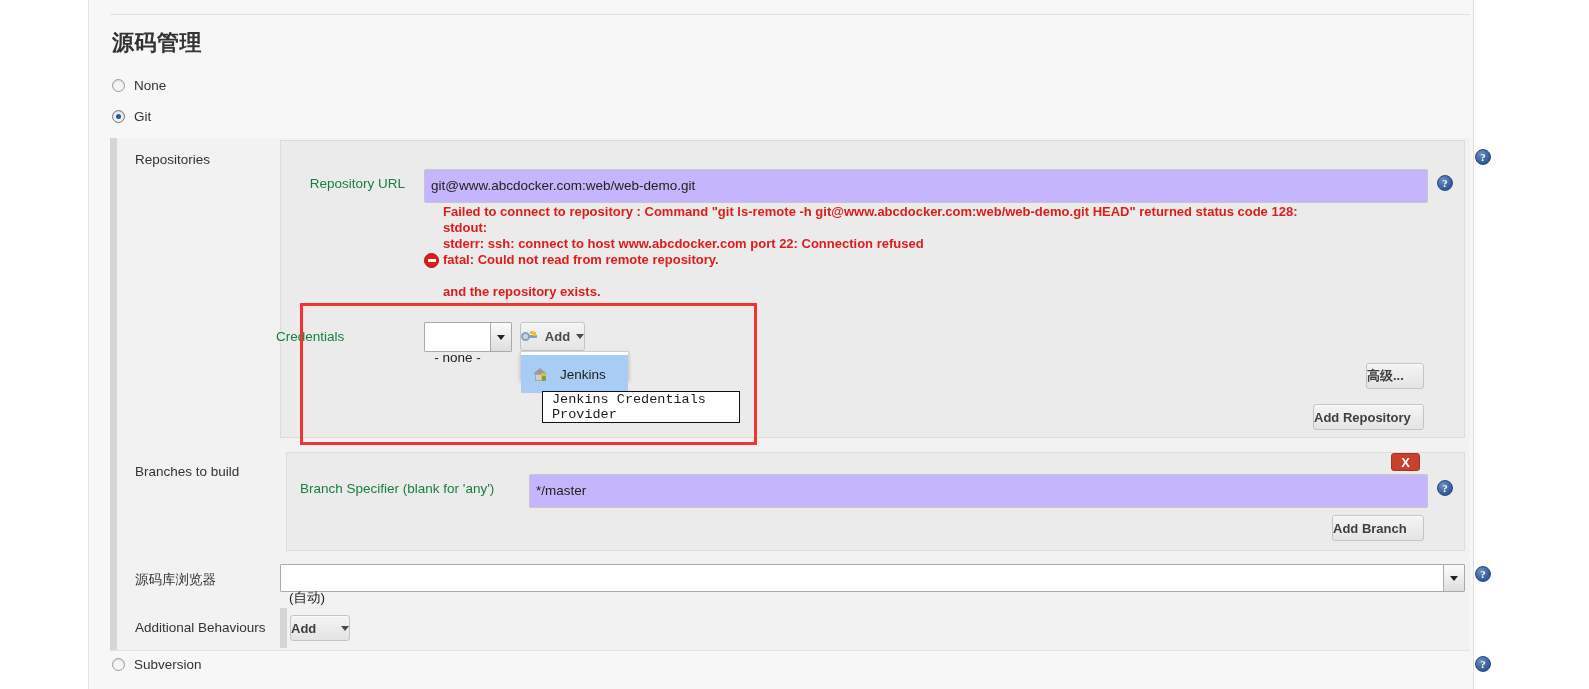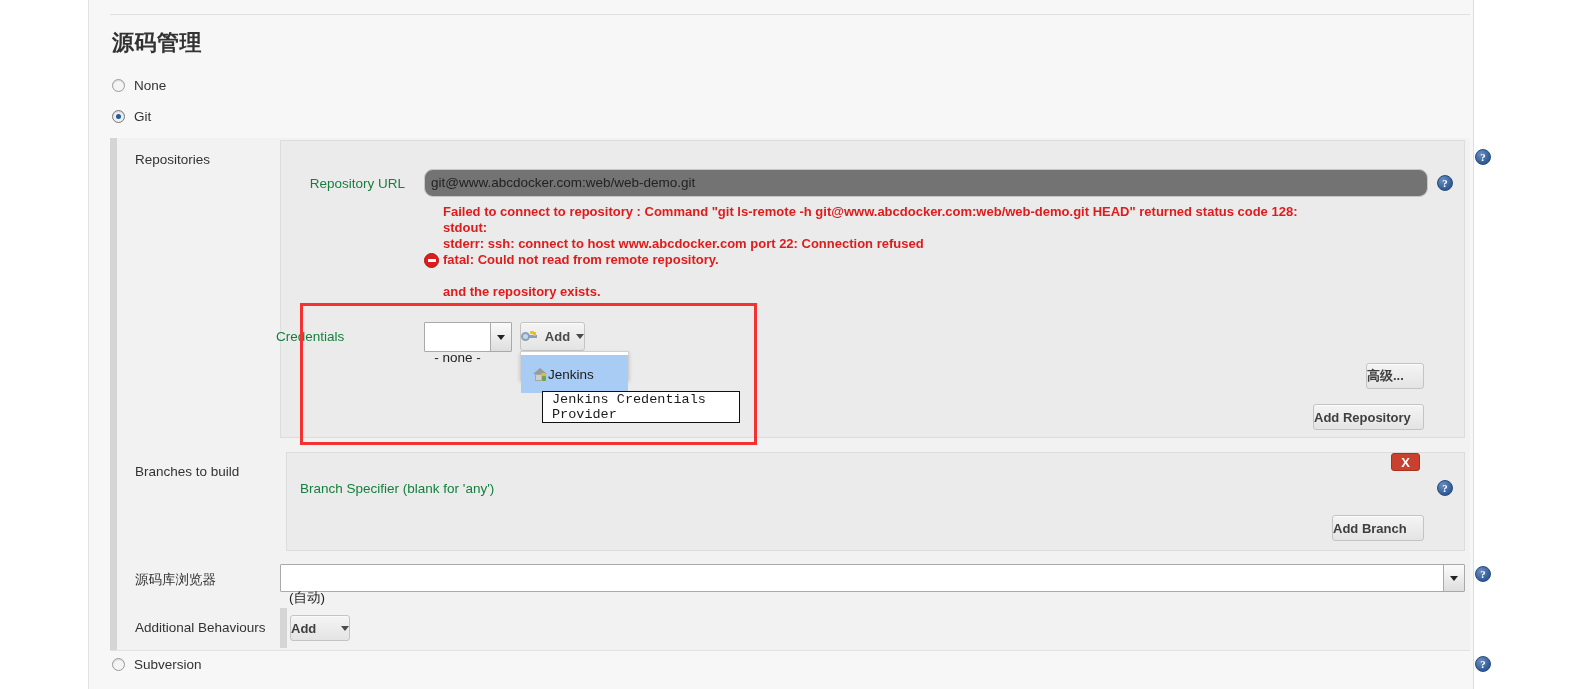--- a/index.html
+++ b/index.html
@@ -59,28 +59,28 @@
     background:#ebebeb;
     border:1px solid #dcdcdc;
     box-sizing:border-box;
   }
   .sec-label{position:absolute;font-size:13.5px;color:#333;}
 
   .field-label{position:absolute;font-size:13.5px;color:#15803d;text-align:right;}
 
   .txt{
     position:absolute;
-    background:#737373;
+    background:#c4b5fd;
     border:1px solid #c6c6c6;
     box-sizing:border-box;
     font-family:"Liberation Sans","DejaVu Sans",sans-serif;
     font-size:13.5px;color:#222;
-    padding:10px 6px;
+    padding:16px 6px;
     line-height:28px;
-    border-radius:9px;
+    border-radius:2px;
     outline:none;
   }
 
   
   .sel{
     position:absolute;background:#ffffff;border:1px solid #a9a9a9;
     box-sizing:border-box;display:flex;align-items:center;
     border-radius:1px;
   }
   .sel .val{flex:1;text-align:center;font-size:13.5px;color:#222;margin-top:40px;}
@@ -138,21 +138,21 @@
   .key .shaft{position:absolute;left:8px;top:4px;width:8px;height:2.5px;background:#8aa0b8;}
   .key .tooth{position:absolute;left:12px;top:1px;width:2.5px;height:4px;background:#e8c020;}
   .key .tooth2{position:absolute;left:9px;top:0px;width:4px;height:3px;background:#e8c020;border-radius:1px;}
 
   
   .menu{
     position:absolute;background:#ffffff;border:1px solid #d0d0d0;
     box-shadow:0 2px 4px rgba(0,0,0,.18);box-sizing:border-box;padding:3px 0;
   }
   .menu-item{
-    height:38px;display:flex;align-items:center;gap:0;
+    height:38px;display:flex;align-items:center;gap:12px;
     padding:0 12px;font-size:13.5px;color:#1b1b1b;cursor:pointer;
   }
   .menu-item.hl{background:#a9ccf4;}
   .jenkins-ico{position:relative;width:15px;height:13px;flex:0 0 auto;}
   .jenkins-ico .roof{
     position:absolute;left:0;top:0;width:0;height:0;
     border-left:7.5px solid transparent;border-right:7.5px solid transparent;border-bottom:6px solid #9a9a9a;
   }
   .jenkins-ico .body{position:absolute;left:2px;top:6px;width:11px;height:7px;background:#cfcfcf;border:1px solid #a6a6a6;box-sizing:border-box;}
   .jenkins-ico .man{position:absolute;left:8px;top:5px;width:5px;height:8px;background:#e0bc2e;border-radius:1px;}
@@ -250,20 +250,21 @@
 
   <div class="jbtn plain" style="left:1366px;top:363px;width:58px;height:26px;">高级...</div>
   <div class="jbtn plain" style="left:1313px;top:404px;width:111px;height:26px;">Add Repository</div>
 
   <div class="sec-label" style="left:135px;top:464px;">Branches to build</div>
   <div class="inner-panel" style="left:286px;top:452px;width:1179px;height:99px;"></div>
 
   <div class="xbtn" style="left:1391px;top:453px;width:29px;height:18px;">X</div>
 
   <div class="field-label" style="left:300px;top:481px;width:215px;text-align:left;">Branch Specifier (blank for 'any')</div>
+  <input class="txt" style="left: 529px; top: 474px; width: 899px; height: 28px;" value="*/master">
   <div class="help" style="left:1437px;top:480px;">?</div>
 
   <div class="jbtn plain" style="left:1332px;top:515px;width:92px;height:26px;">Add Branch</div>
 
   <div class="sec-label" style="left:135px;top:571px;">源码库浏览器</div>
   <div class="sel" style="left:280px;top:564px;width:1185px;height:28px;">
     <span class="val left">(自动)</span>
     <span class="btn">
         <i class="caret-dn"></i>
       </span>

